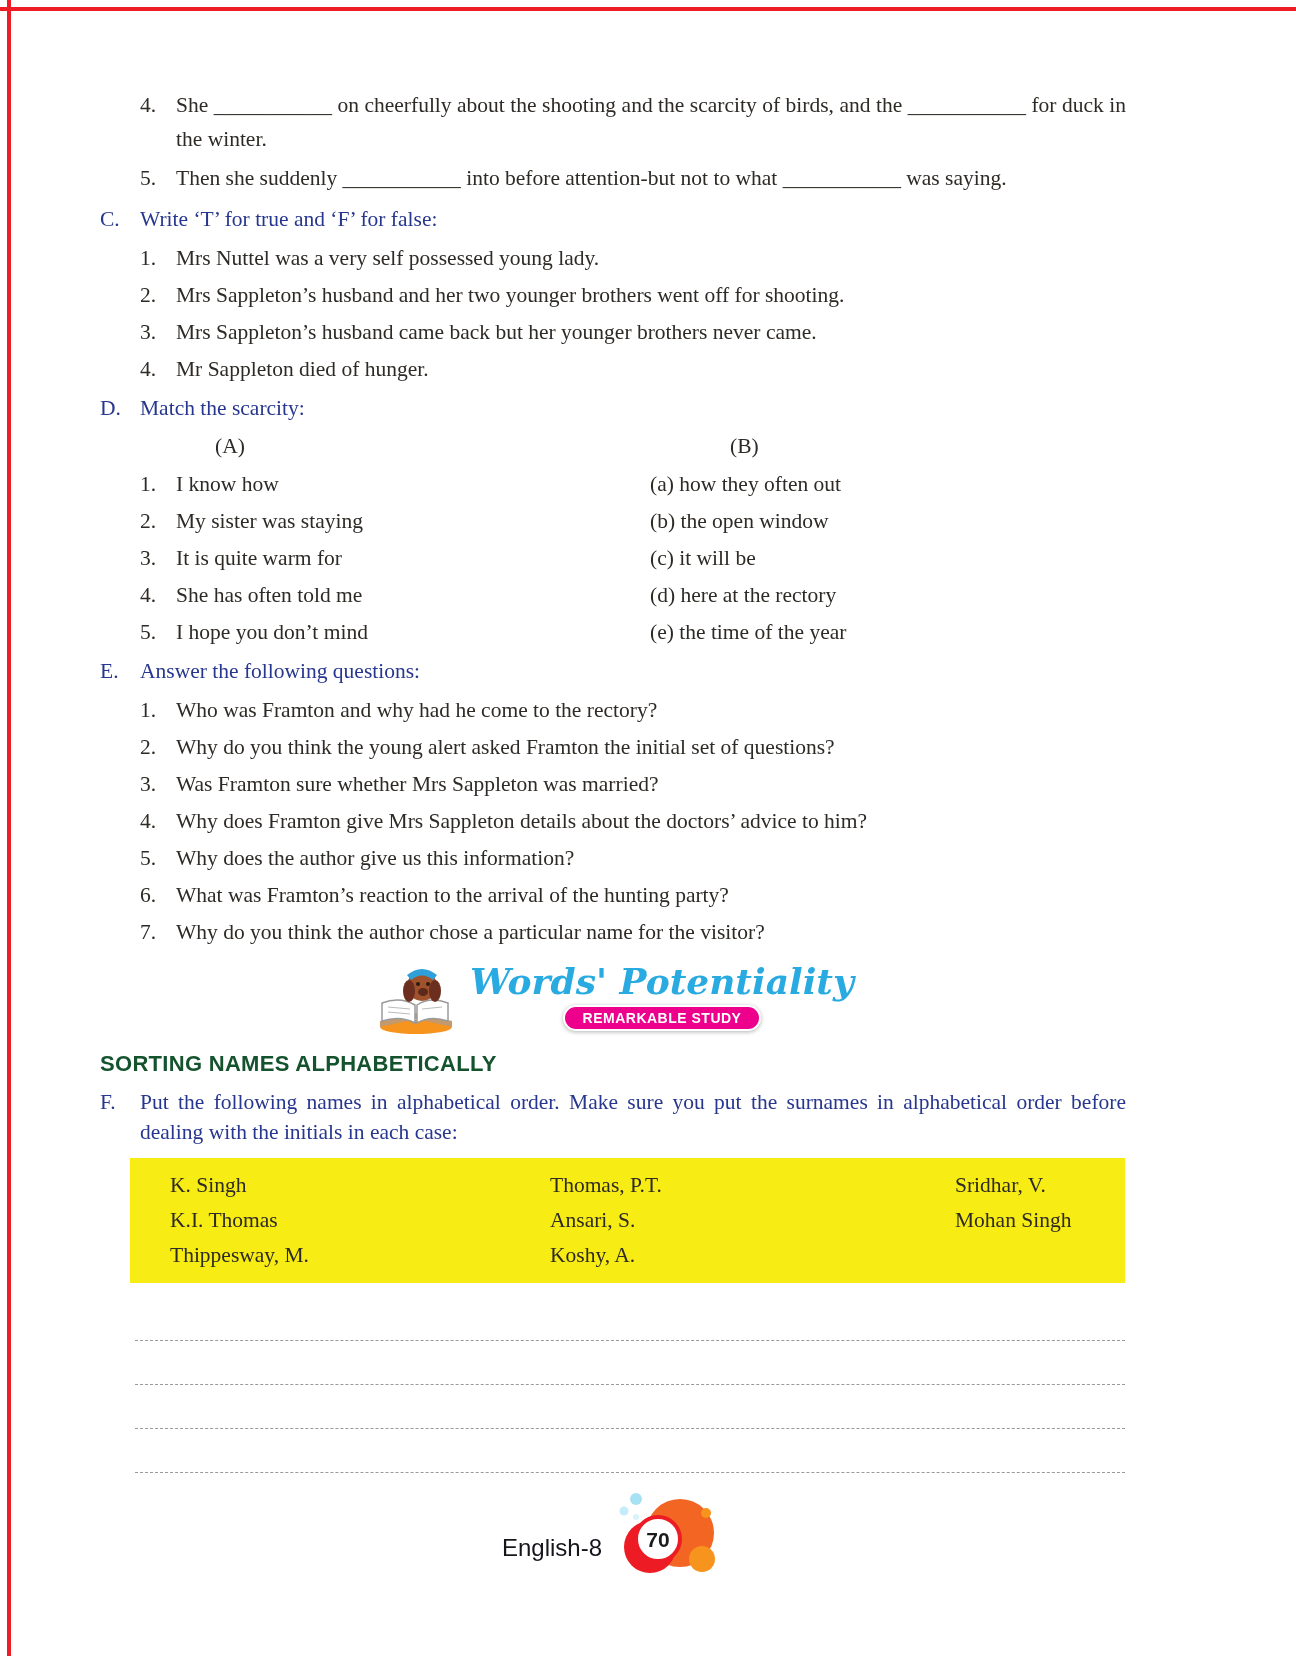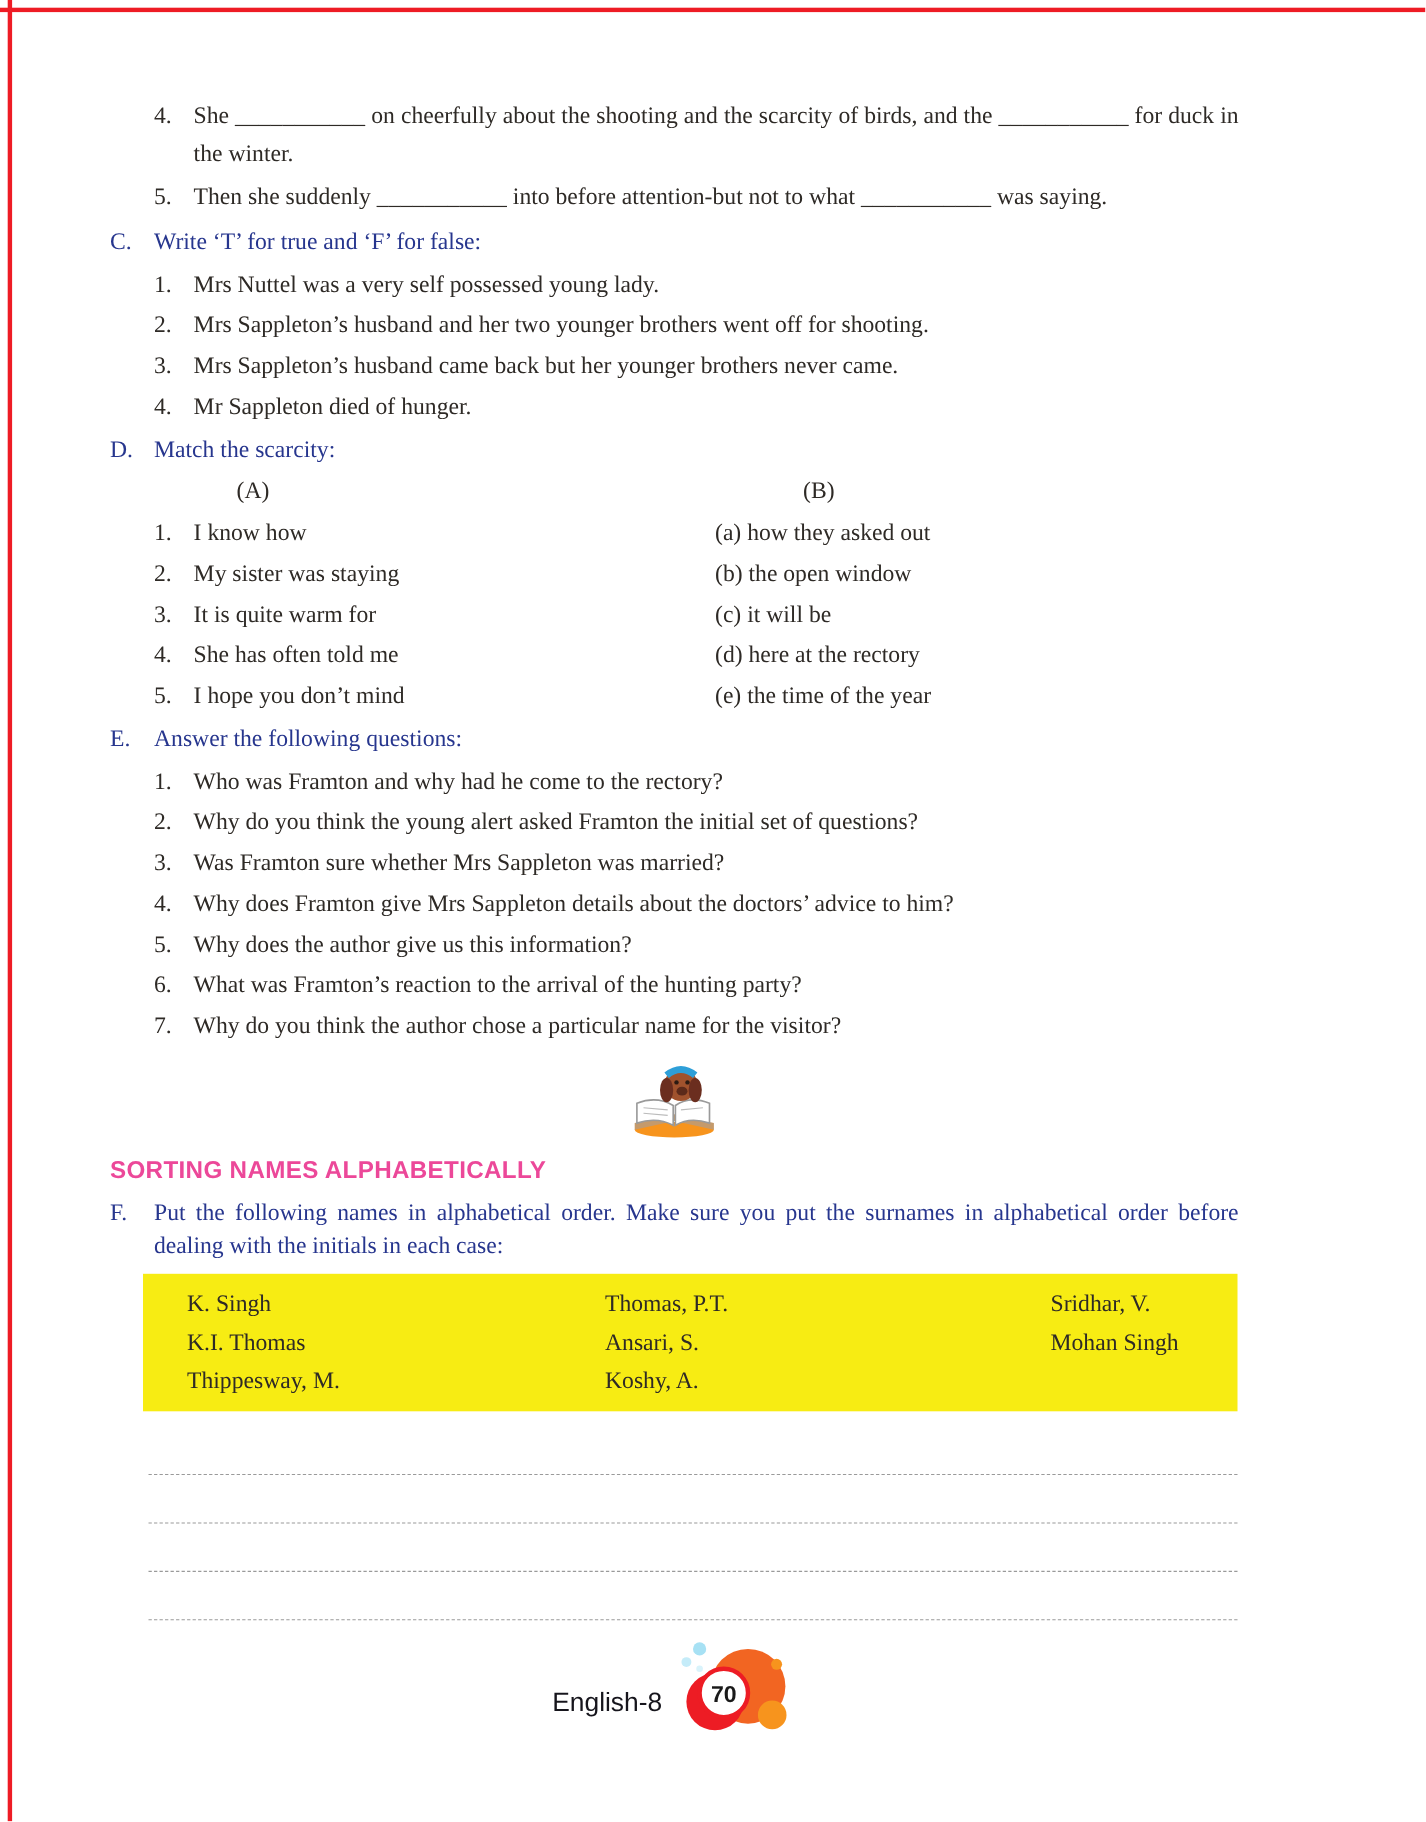--- a/index.html
+++ b/index.html
@@ -55,21 +55,21 @@
   .words-badge {
     background:#ec008c; color:#ffffff;
     font-family:"Liberation Sans", sans-serif; font-weight:bold; font-size:14px;
     letter-spacing:.5px; padding:3px 18px; border-radius:14px;
     border:2px solid #ffffff; box-shadow:0 1px 4px rgba(0,0,0,.3);
   }
 
   
   .green-heading {
     font-family:"Liberation Sans", sans-serif; font-weight:bold;
-    color:#ec4899; font-size:22px; letter-spacing:.3px; margin:6px 0 10px;
+    color:#14532d; font-size:22px; letter-spacing:.3px; margin:6px 0 10px;
   }
 
   
   .names-table {
     margin-left:30px; margin-top:6px; width:995px;
     background:#f7ec13; padding:10px 0 10px 40px;
   }
   .names-row { display:grid; grid-template-columns:380px 405px 1fr; padding:4px 0; }
   .names-row .cell { line-height:27px; }
 
@@ -134,21 +134,21 @@
       <div class="match-headers">
         <div class="mh-a">(A)</div>
         <div class="mh-b">(B)</div>
       </div>
 
       <div class="match-row">
         <div class="match-left">
           <span class="num">1.</span>
           <span class="txt">I know how</span>
         </div>
-        <div class="match-right">(a) how they asked out</div>
+        <div class="match-right">(a) how they often out</div>
       </div>
       <div class="match-row">
         <div class="match-left">
           <span class="num">2.</span>
           <span class="txt">My sister was staying</span>
         </div>
         <div class="match-right">(b) the open window</div>
       </div>
       <div class="match-row">
         <div class="match-left">
@@ -220,20 +220,24 @@
           <line x1="50" y1="48" x2="70" y2="46" stroke="#bbbbbb" stroke-width="1"></line>
           <circle cx="50" cy="25" r="15" fill="#a0522d"></circle>
           <ellipse cx="37" cy="30" rx="6" ry="11" fill="#6b2e1f"></ellipse>
           <ellipse cx="63" cy="30" rx="6" ry="11" fill="#6b2e1f"></ellipse>
           <circle cx="46" cy="23" r="2" fill="#2b1a12"></circle>
           <circle cx="56" cy="23" r="2" fill="#2b1a12"></circle>
           <ellipse cx="51" cy="31" rx="5" ry="4" fill="#5c2a1a"></ellipse>
           <path d="M35 14 Q50 2 65 14 L61 19 Q50 10 39 19 Z" fill="#2e9fd8"></path>
         </svg>
       </span>
+      <div class="words-col">
+        <div class="words-title">Words' Potentiality</div>
+        <div class="words-badge">REMARKABLE STUDY</div>
+      </div>
     </div>
 
     <div class="green-heading">SORTING NAMES ALPHABETICALLY</div>
 
     <div class="section-head">
       <span class="letter">F.</span>
       <span class="txt justified">Put the following names in alphabetical order. Make sure you put the surnames in alphabetical order before dealing with the initials in each case:</span>
     </div>
 
     <div class="names-table">

